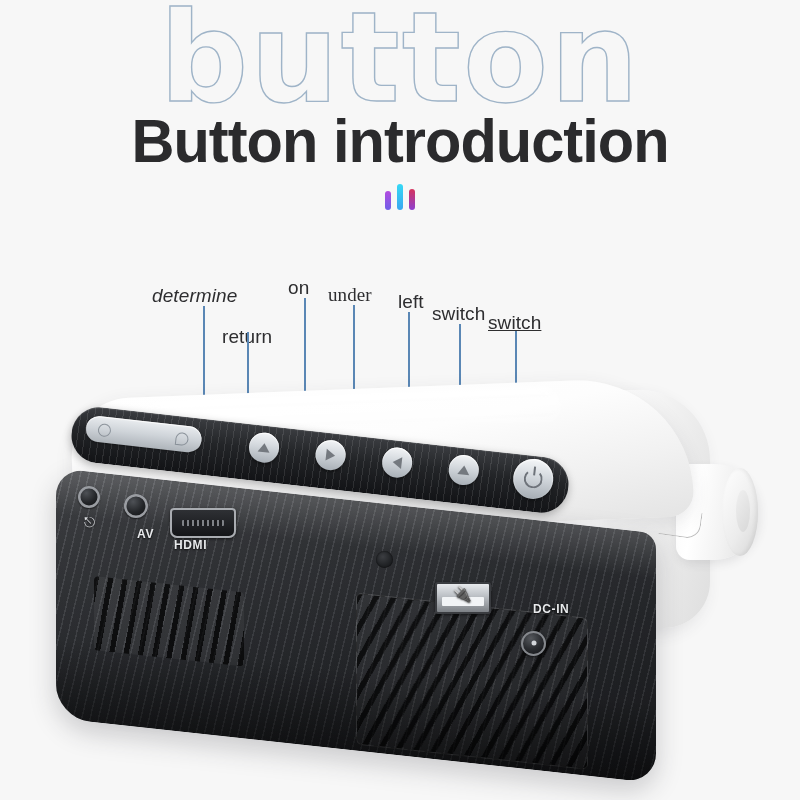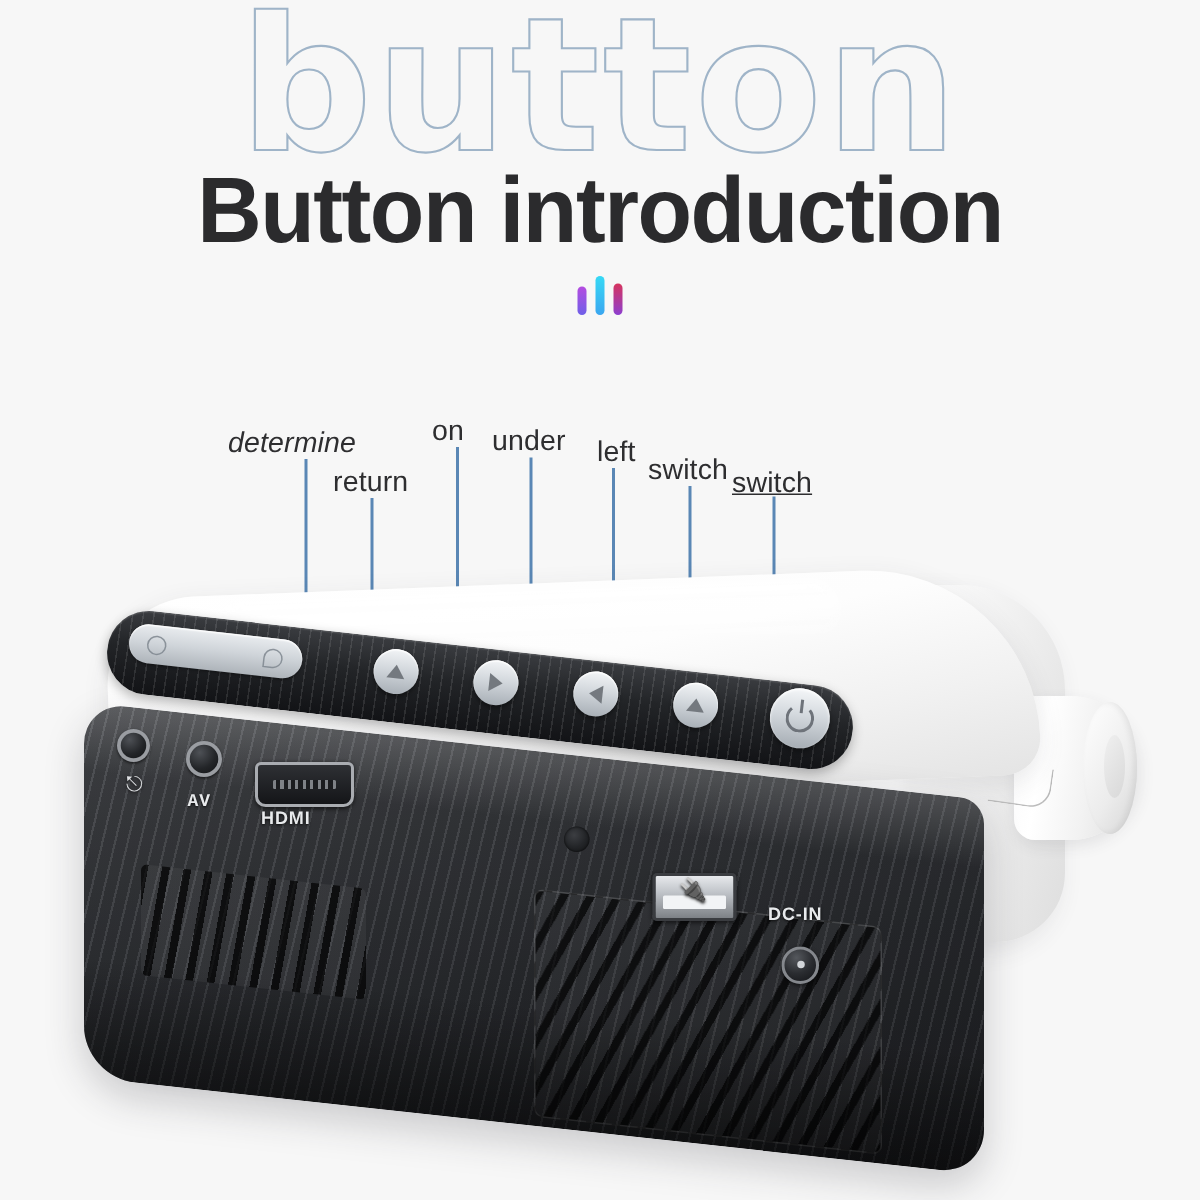--- a/index.html
+++ b/index.html
@@ -476,23 +476,23 @@
   <div class="watermark">button</div>
   <h1 class="main-title">Button introduction</h1>
 
   <div class="accent-bars">
     <div class="bar bar-1"></div>
     <div class="bar bar-2"></div>
     <div class="bar bar-3"></div>
   </div>
 
   <div class="callout-label" style="left:152px; top:285px;font-style:italic;">determine</div>
-  <div class="callout-label" style="left:222px; top:311px;">return</div>
+  <div class="callout-label" style="left:222px; top:326px;">return</div>
   <div class="callout-label" style="left:288px; top:277px;">on</div>
-  <div class="callout-label" style="left:328px; top:284px;">under</div>
+  <div class="callout-label" style="left:328px; top:284px;font-family:Liberation Serif, serif;">under</div>
   <div class="callout-label" style="left:398px; top:291px;">left</div>
   <div class="callout-label" style="left:432px; top:303px;">switch</div>
   <div class="callout-label" style="left:488px; top:312px;text-decoration:underline;">switch</div>
 
   <div class="leader-line" style="left:203px; top:306px; height:138px;"></div>
   <div class="leader-line" style="left:247px; top:332px; height:118px;"></div>
   <div class="leader-line" style="left:304px; top:298px; height:158px;"></div>
   <div class="leader-line" style="left:353px; top:305px; height:158px;"></div>
   <div class="leader-line" style="left:408px; top:312px; height:160px;"></div>
   <div class="leader-line" style="left:459px; top:324px; height:156px;"></div>
@@ -516,32 +516,32 @@
       <div class="ff-hi"></div>
       <div class="vent-left"></div>
       <div class="vent-right"></div>
       <div class="ff-lo"></div>
     </div>
 
     <div class="port jack" style="left:78px; top:126px; width:22px; height:22px;"></div>
     <span class="icon-mono" style="left:84px; top:155px;">⎋</span>
 
     <div class="port jack" style="left:124px; top:134px; width:24px; height:24px;"></div>
-    <span class="port-label" style="left:125px; top:167px;font-family:Liberation Mono, monospace;">AV</span>
+    <span class="port-label" style="left:137px; top:167px;">AV</span>
 
     <div class="port hdmi-port" style="left:170px; top:148px; width:62px; height:26px;"></div>
     <span class="port-label" style="left:174px; top:178px;">HDMI</span>
 
     <div class="port ir-sensor" style="left:376px; top:191px; width:17px; height:17px;"></div>
 
     <div class="port usb-port" style="left:435px; top:192px; width:52px; height:28px;"></div>
     <span class="icon-mono" style="left:453px; top:226px; font-size:15px;">🔌</span>
 
     <div class="port dc-port" style="left:521px; top:209px; width:25px; height:25px;"></div>
-    <span class="port-label" style="left:512px; top:242px;">DC-IN</span>
+    <span class="port-label" style="left:533px; top:242px;">DC-IN</span>
 
     <div class="btn-strip-edge"></div>
     <div class="btn-strip">
 
       <div class="pad-oval">
         <div class="pad-mark ok"></div>
         <div class="pad-mark back"></div>
       </div>
 
       <div class="btn-round" style="left:178px;">

